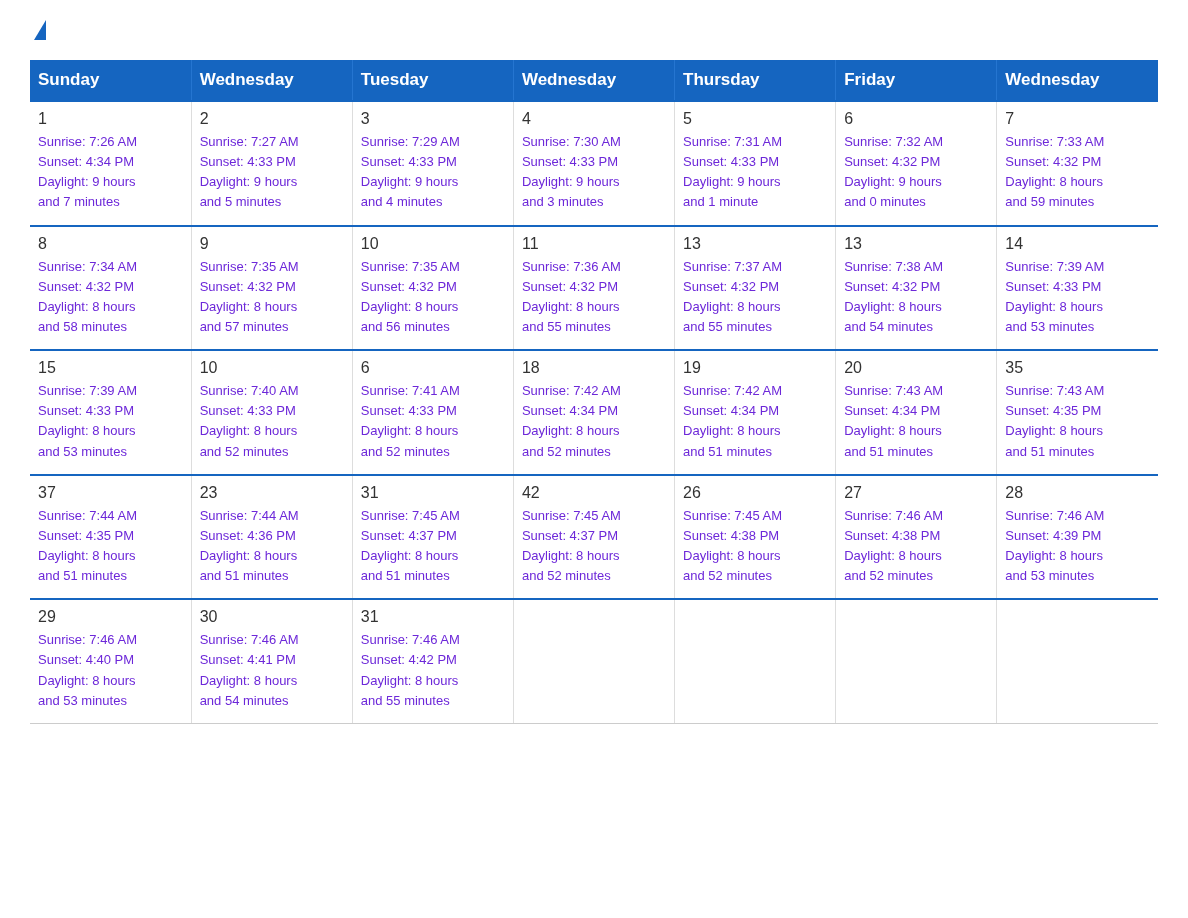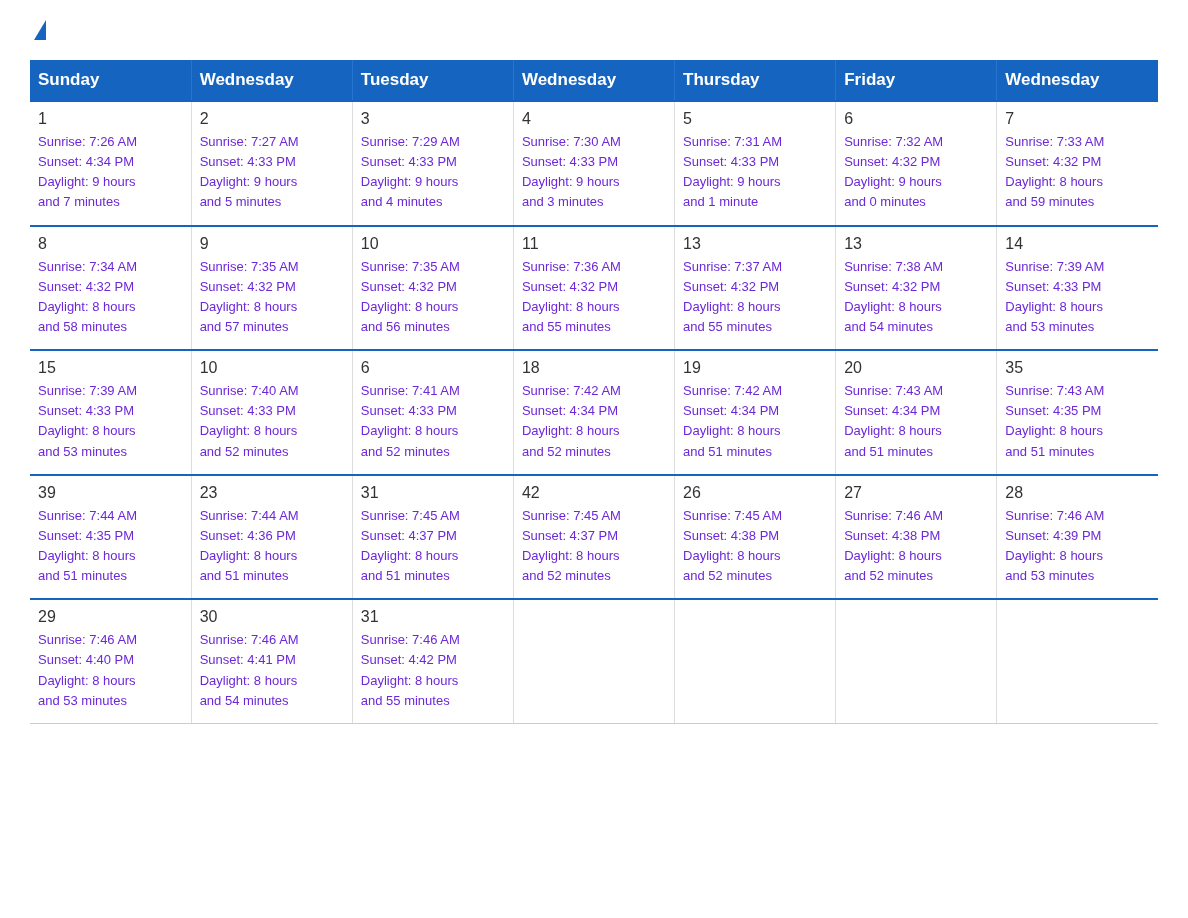--- a/index.html
+++ b/index.html
@@ -224,21 +224,21 @@
         <span class="day-number">20</span>
         <div class="day-info">Sunrise: 7:43 AM<br>Sunset: 4:34 PM<br>Daylight: 8 hours<br>and 51 minutes</div>
       </td>
         <td>
         <span class="day-number">35</span>
         <div class="day-info">Sunrise: 7:43 AM<br>Sunset: 4:35 PM<br>Daylight: 8 hours<br>and 51 minutes</div>
       </td>
       </tr>
       <tr>
         <td>
-        <span class="day-number">39</span>
+        <span class="day-number">37</span>
         <div class="day-info">Sunrise: 7:44 AM<br>Sunset: 4:35 PM<br>Daylight: 8 hours<br>and 51 minutes</div>
       </td>
         <td>
         <span class="day-number">23</span>
         <div class="day-info">Sunrise: 7:44 AM<br>Sunset: 4:36 PM<br>Daylight: 8 hours<br>and 51 minutes</div>
       </td>
         <td>
         <span class="day-number">31</span>
         <div class="day-info">Sunrise: 7:45 AM<br>Sunset: 4:37 PM<br>Daylight: 8 hours<br>and 51 minutes</div>
       </td>

